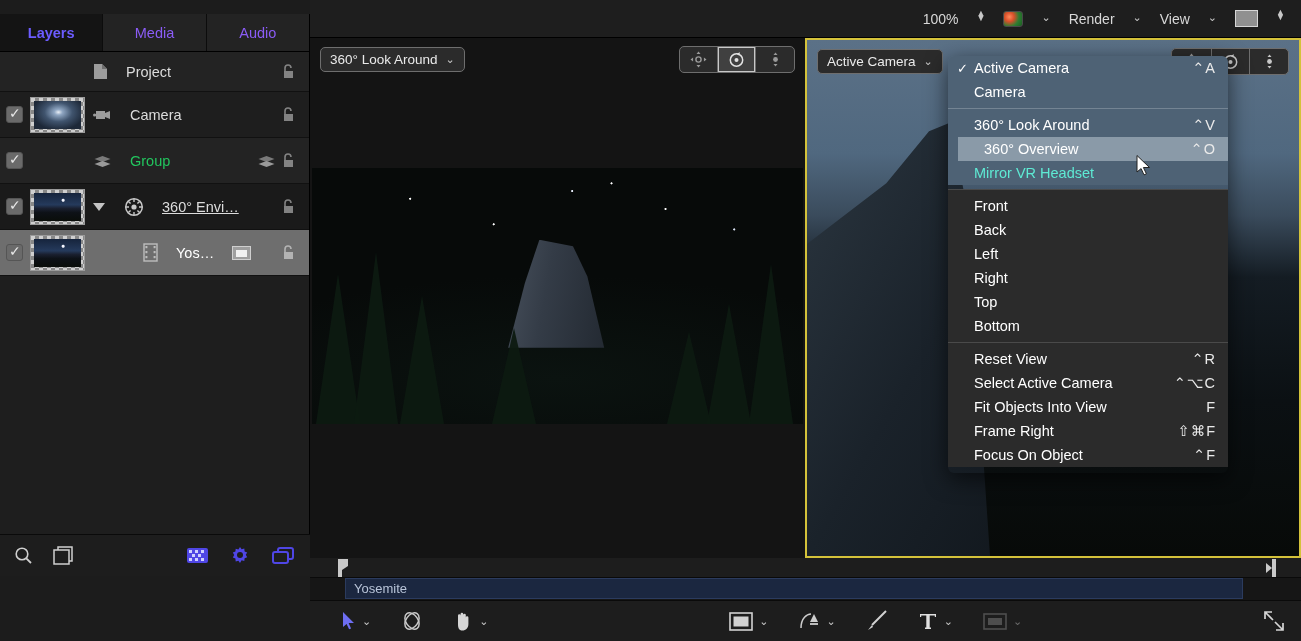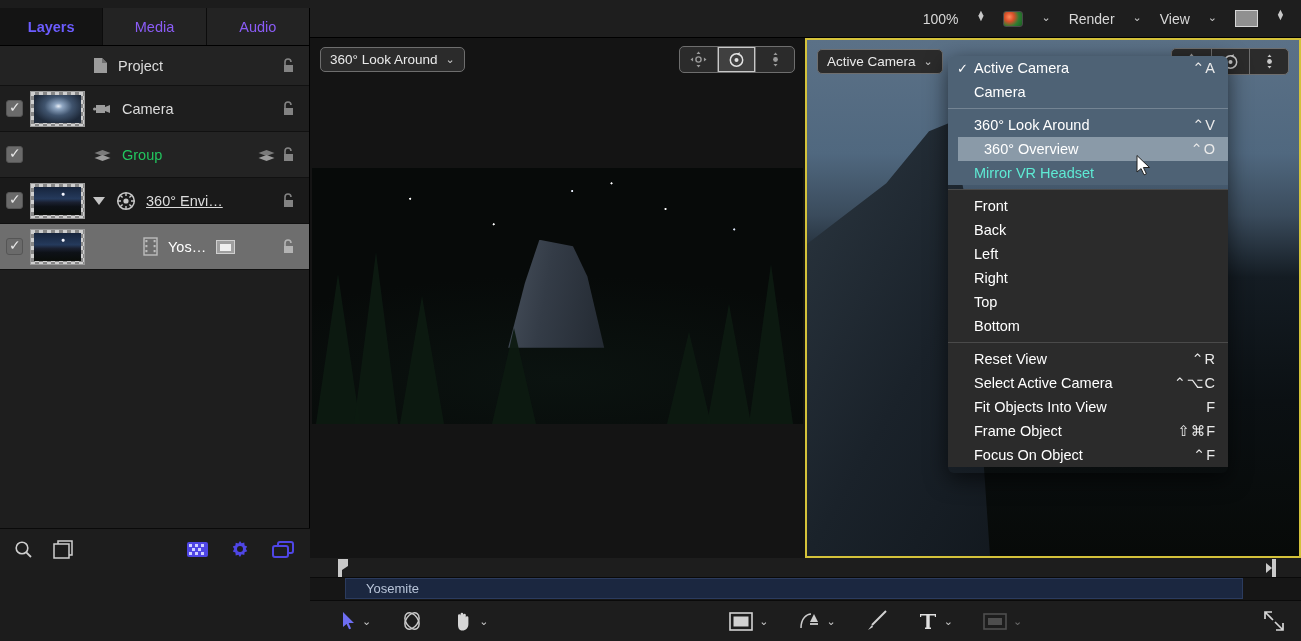--- a/index.html
+++ b/index.html
@@ -7,21 +7,21 @@
     width: 1301px; height: 641px;
     background: #1c1c1c;
     font-family: "Liberation Sans", sans-serif;
     overflow: hidden;
     -webkit-font-smoothing: antialiased;
   }
   #app { position: relative; width: 1301px; height: 641px; background: #1c1c1c; }
 
   
   #left-panel {
-    position: absolute; left: 0; top: 8px; width: 310px; height: 562px;
+    position: absolute; left: 0; top: 14px; width: 310px; height: 562px;
     background: #1e1e1e; border-right: 1px solid #000;
   }
   .tabbar { display: flex; height: 38px; background: #1a1a1a; border-bottom: 1px solid #000; }
   .tab {
     flex: 1; display: flex; align-items: center; justify-content: center;
     font-size: 14.5px; color: #8b5cf6; cursor: default;
     border-right: 1px solid #0c0c0c; background: #232323;
   }
   .tab.active { background: #141414; color: #6c5cff; font-weight: bold; border-right: 1px solid #0c0c0c; }
   .tab:last-child { border-right: none; }
@@ -60,21 +60,21 @@
   .thumb-cam {
     background:
       radial-gradient(ellipse at 52% 40%, #e9eef5 0%, #8fa6c2 12%, #40546e 40%, #1d2838 75%),
       linear-gradient(#223046, #3d4f3a);
   }
   .thumb-yos {
     background:
       radial-gradient(circle at 62% 26%, #f4f6ff 0 1px, transparent 2px),
       linear-gradient(#16243c 0%, #253a5c 42%, #1a2030 55%, #0d1117 70%, #0a0d0a 100%);
   }
-  .row-label { display: flex; align-items: center; gap: 10px; flex: 1 1 auto; min-width: 0; }
+  .row-label { display: flex; align-items: center; gap: 18px; flex: 1 1 auto; min-width: 0; }
   .row-name { font-size: 14.5px; color: #dcdcdc; white-space: nowrap; }
   .row-name.dim { color: #22c55e; }
   .row-name.under { text-decoration: underline; }
   .row-name.sel { color: #ffffff; }
   .disclosure { width: 0; height: 0; border-left: 6px solid transparent; border-right: 6px solid transparent; border-top: 8px solid #c4c4c4; margin-right: 1px; }
   .ico { display: inline-flex; align-items: center; justify-content: center; }
   .lock { margin-left: auto; margin-right: 12px; opacity: .8; }
   .sq-badge { width: 19px; height: 14px; background: #9e9e9e; border: 1px solid #cfcfcf; display: inline-block; }
   .sq-badge i { display:block; width: 11px; height: 7px; background: #f0f0f0; margin: 3px auto 0; }
 
@@ -155,21 +155,21 @@
 
   
   .timeline { position: absolute; left: 0; right: 0; top: 558px; height: 42px; background: #161616; }
   .ruler { height: 20px; background: #1d1d1d; border-bottom: 1px solid #0a0a0a; position: relative; }
   .playhead { position: absolute; left: 27px; top: 1px; width: 12px; height: 18px; }
   .end-marker { position: absolute; right: 24px; top: 1px; width: 12px; height: 18px; }
   .track-row { height: 21px; position: relative; background: #161616; }
   .clip {
     position: absolute; left: 35px; right: 58px; top: 0; height: 21px;
     background: #1b2740; border: 1px solid #2b3b5e;
-    display: flex; align-items: center; padding-left: 20px;
+    display: flex; align-items: center; padding-left: 8px;
     font-size: 13px; color: #b8c4d8;
   }
 
   .bottom-toolbar {
     position: absolute; left: 0; right: 0; bottom: 0; height: 41px;
     background: #1d1d1d; border-top: 1px solid #0a0a0a;
     display: flex; align-items: center; padding: 0 16px; gap: 0;
   }
   .bt { display: flex; align-items: center; gap: 6px; margin-right: 30px; }
   .bt.rightmost { margin-left: auto; margin-right: 0; }
@@ -653,21 +653,21 @@
       </div>
       <div class="mi">
         <span>Select Active Camera</span>
         <span class="shortcut">⌃⌥C</span>
       </div>
       <div class="mi">
         <span>Fit Objects Into View</span>
         <span class="shortcut">F</span>
       </div>
       <div class="mi">
-        <span>Frame Object</span>
+        <span>Frame Right</span>
         <span class="shortcut">⇧⌘F</span>
       </div>
       <div class="mi" style="margin-bottom:6px;">
         <span>Focus On Object</span>
         <span class="shortcut">⌃F</span>
       </div>
     </div>
   </div>
 
   <span class="cursor">

